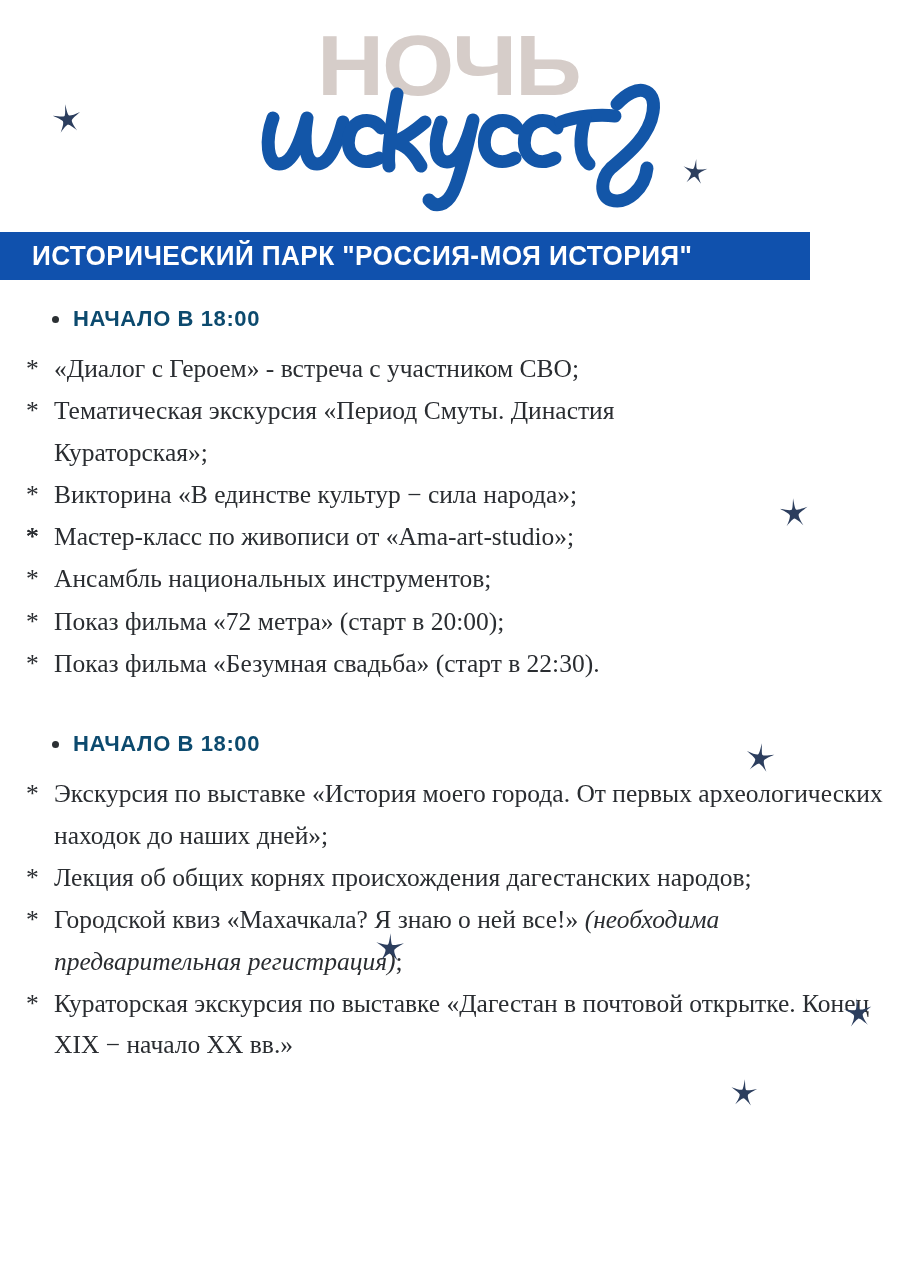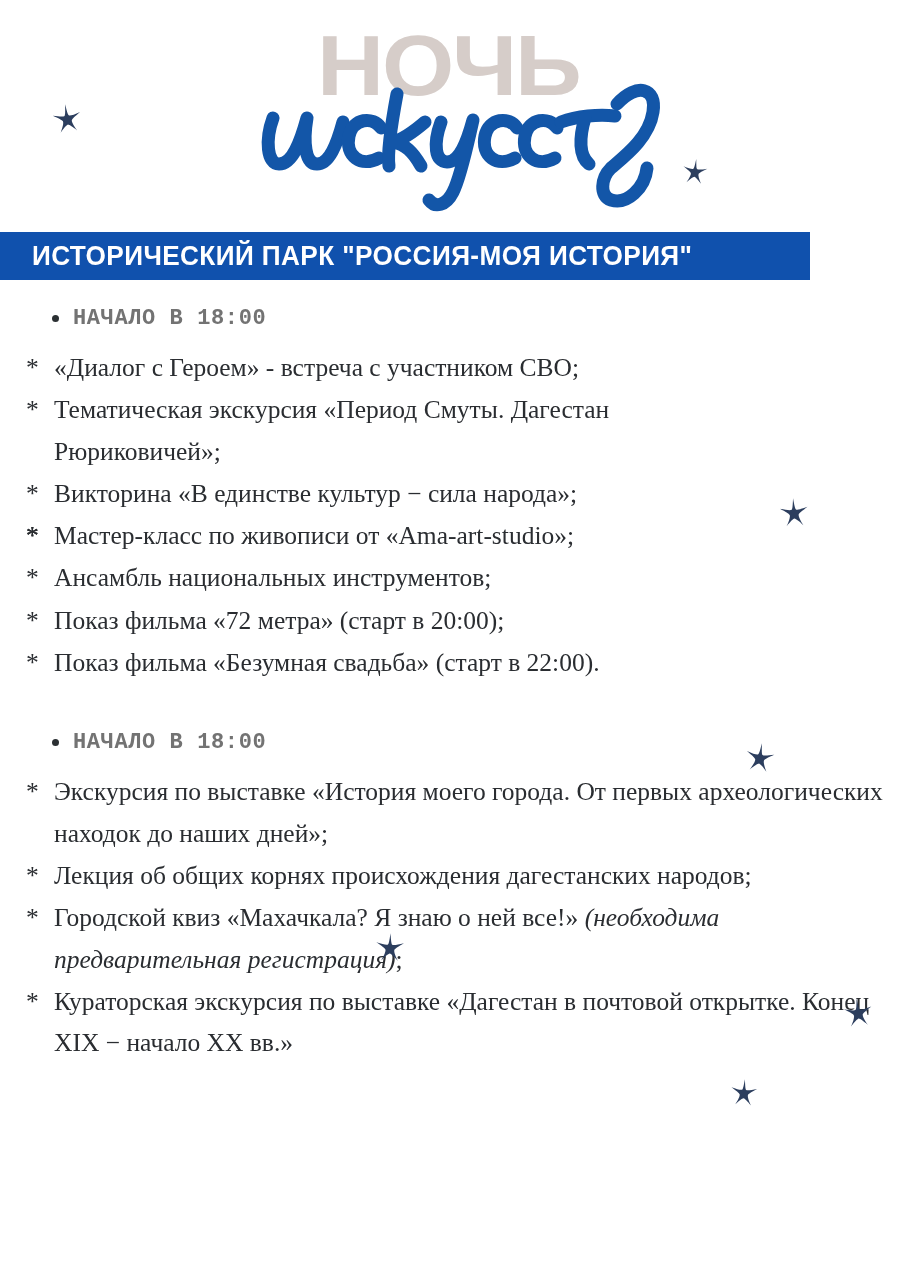--- a/index.html
+++ b/index.html
@@ -99,25 +99,25 @@
   }
   .starttime-dot {
     width: 7px;
     height: 7px;
     border-radius: 50%;
     background: #2b3033;
     margin-right: 14px;
     flex: none;
   }
   .starttime-label {
-    font-family: Liberation Mono, monospace;
+    font-family: Liberation Sans, sans-serif;
     font-weight: bold;
     font-size: 22px;
     letter-spacing: 0.6px;
-    color: #737373;
+    color: #0c4a6e;
   }
 
   
   .event-list {
     margin: 16px 0 0 0;
     padding: 0;
     list-style: none;
   }
   .event-item {
     font-family: "Liberation Serif", "DejaVu Serif", serif;
@@ -182,28 +182,28 @@
       <div class="banner-title">ИСТОРИЧЕСКИЙ ПАРК "РОССИЯ-МОЯ ИСТОРИЯ"</div>
     </div>
 
     <div class="starttime">
       <span class="starttime-dot"></span>
       <span class="starttime-label">НАЧАЛО В 18:00</span>
     </div>
 
     <ul class="event-list" id="list-0">
         <li class="event-item"><span class="ast">*</span><span class="txt">«Диалог с Героем» - встреча с участником СВО;</span></li>
-        <li class="event-item"><span class="ast">*</span><span class="txt">Тематическая экскурсия «Период Смуты. Дагестан Рюриковичей»;</span></li>
+        <li class="event-item"><span class="ast">*</span><span class="txt">Тематическая экскурсия «Период Смуты. Династия Кураторская»;</span></li>
         <li class="event-item"><span class="ast">*</span><span class="txt">Викторина «В единстве культур − сила народа»;</span></li>
         <li class="event-item"><span class="ast">*</span></li>
         <li class="event-item"><span class="ast">*</span></li>
         <li class="event-item"><span class="ast">*</span><span class="txt">Мастер-класс по живописи от «Ama-art-studio»;</span></li>
         <li class="event-item"><span class="ast">*</span><span class="txt">Ансамбль национальных инструментов;</span></li>
         <li class="event-item"><span class="ast">*</span><span class="txt">Показ фильма «72 метра» (старт в 20:00);</span></li>
-        <li class="event-item"><span class="ast">*</span><span class="txt">Показ фильма «Безумная свадьба» (старт в 22:00).</span></li>
+        <li class="event-item"><span class="ast">*</span><span class="txt">Показ фильма «Безумная свадьба» (старт в 22:30).</span></li>
       </ul>
   </div>
 
   <div class="sec-gap-1"></div>
 
   <div class="section-two">
 
     <div class="starttime">
       <span class="starttime-dot"></span>
       <span class="starttime-label">НАЧАЛО В 18:00</span>

